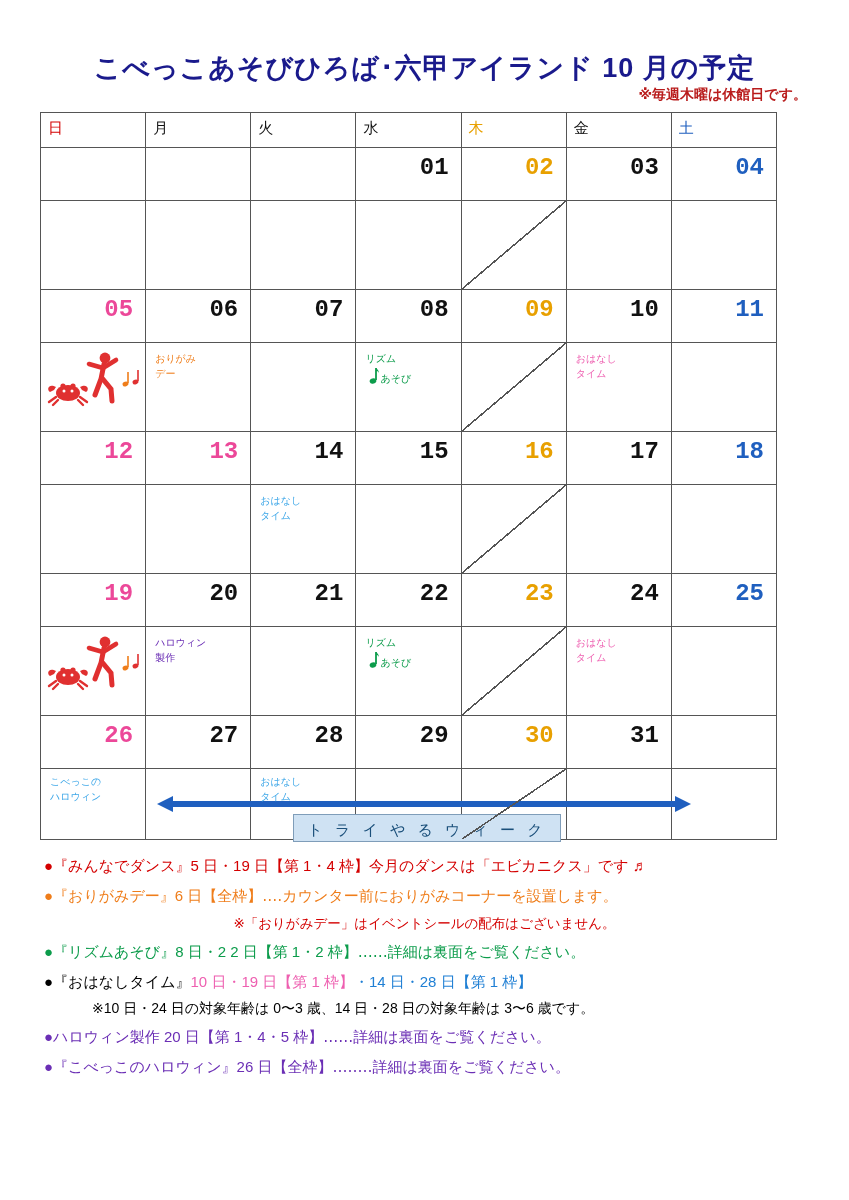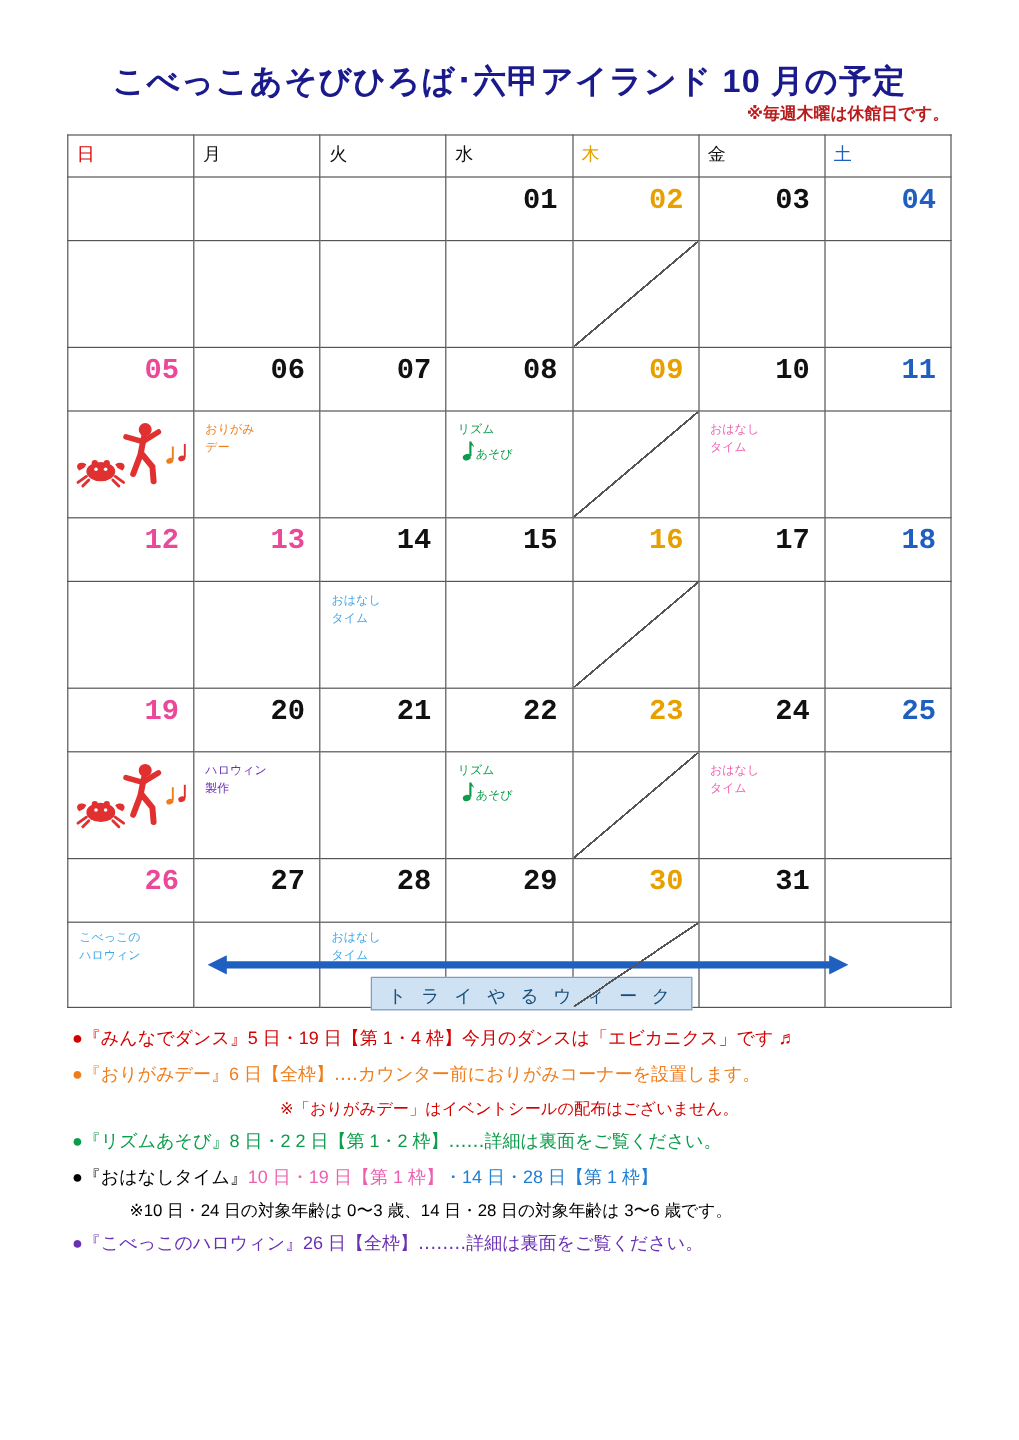--- a/index.html
+++ b/index.html
@@ -3,21 +3,21 @@
 <meta charset="utf-8">
 <style>
   html,body{margin:0;padding:0;}
   body{
     width:849px;height:1200px;
     background:#ffffff;
     font-family:"Liberation Sans","DejaVu Sans",sans-serif;
     color:#000;
     overflow:hidden;
   }
-  .page{position:relative;width:849px;height:1200px;box-sizing:border-box;padding:0 56px;}
+  .page{position:relative;width:849px;height:1200px;box-sizing:border-box;padding:0 40px;}
 
   .title{
     text-align:center;
     color:#1a1a8c;
     font-size:27px;
     font-weight:bold;
     letter-spacing:1px;
     padding-top:50px;
     white-space:nowrap;
   }
@@ -433,15 +433,16 @@
       </tbody>
   </table>
 
   <div class="notes" id="notes-area">
       <div class="note"><span class="c-red">●『みんなでダンス』</span><span class="c-red">5 日・19 日【第 1・4 枠】今月のダンスは「エビカニクス」です ♬</span></div>
       <div class="note"><span class="c-orange">●『おりがみデー』</span><span class="c-orange">6 日【全枠】‥‥カウンター前におりがみコーナーを設置します。</span></div>
       <div class="note-sub"><span class="c-red">※「おりがみデー」はイベントシールの配布はございません。</span></div>
       <div class="note"><span class="c-green">●『リズムあそび』</span><span class="c-green">8 日・2 2 日【第 1・2 枠】‥‥‥詳細は裏面をご覧ください。</span></div>
       <div class="note"><span class="c-black">●『おはなしタイム』</span><span class="c-pink">10 日・19 日【第 1 枠】</span><span class="c-blue">・14 日・28 日【第 1 枠】</span></div>
       <div class="note-sub2"><span class="c-black">※10 日・24 日の対象年齢は 0〜3 歳、14 日・28 日の対象年齢は 3〜6 歳です。</span></div>
+      <div class="note"><span class="c-purple">●ハロウィン製作 20 日【第 1・4・5 枠】‥‥‥詳細は裏面をご覧ください。</span></div>
       <div class="note"><span class="c-purple">●『こべっこのハロウィン』26 日【全枠】‥‥‥‥詳細は裏面をご覧ください。</span></div>
     </div>
 </div>
 
 </body></html>

